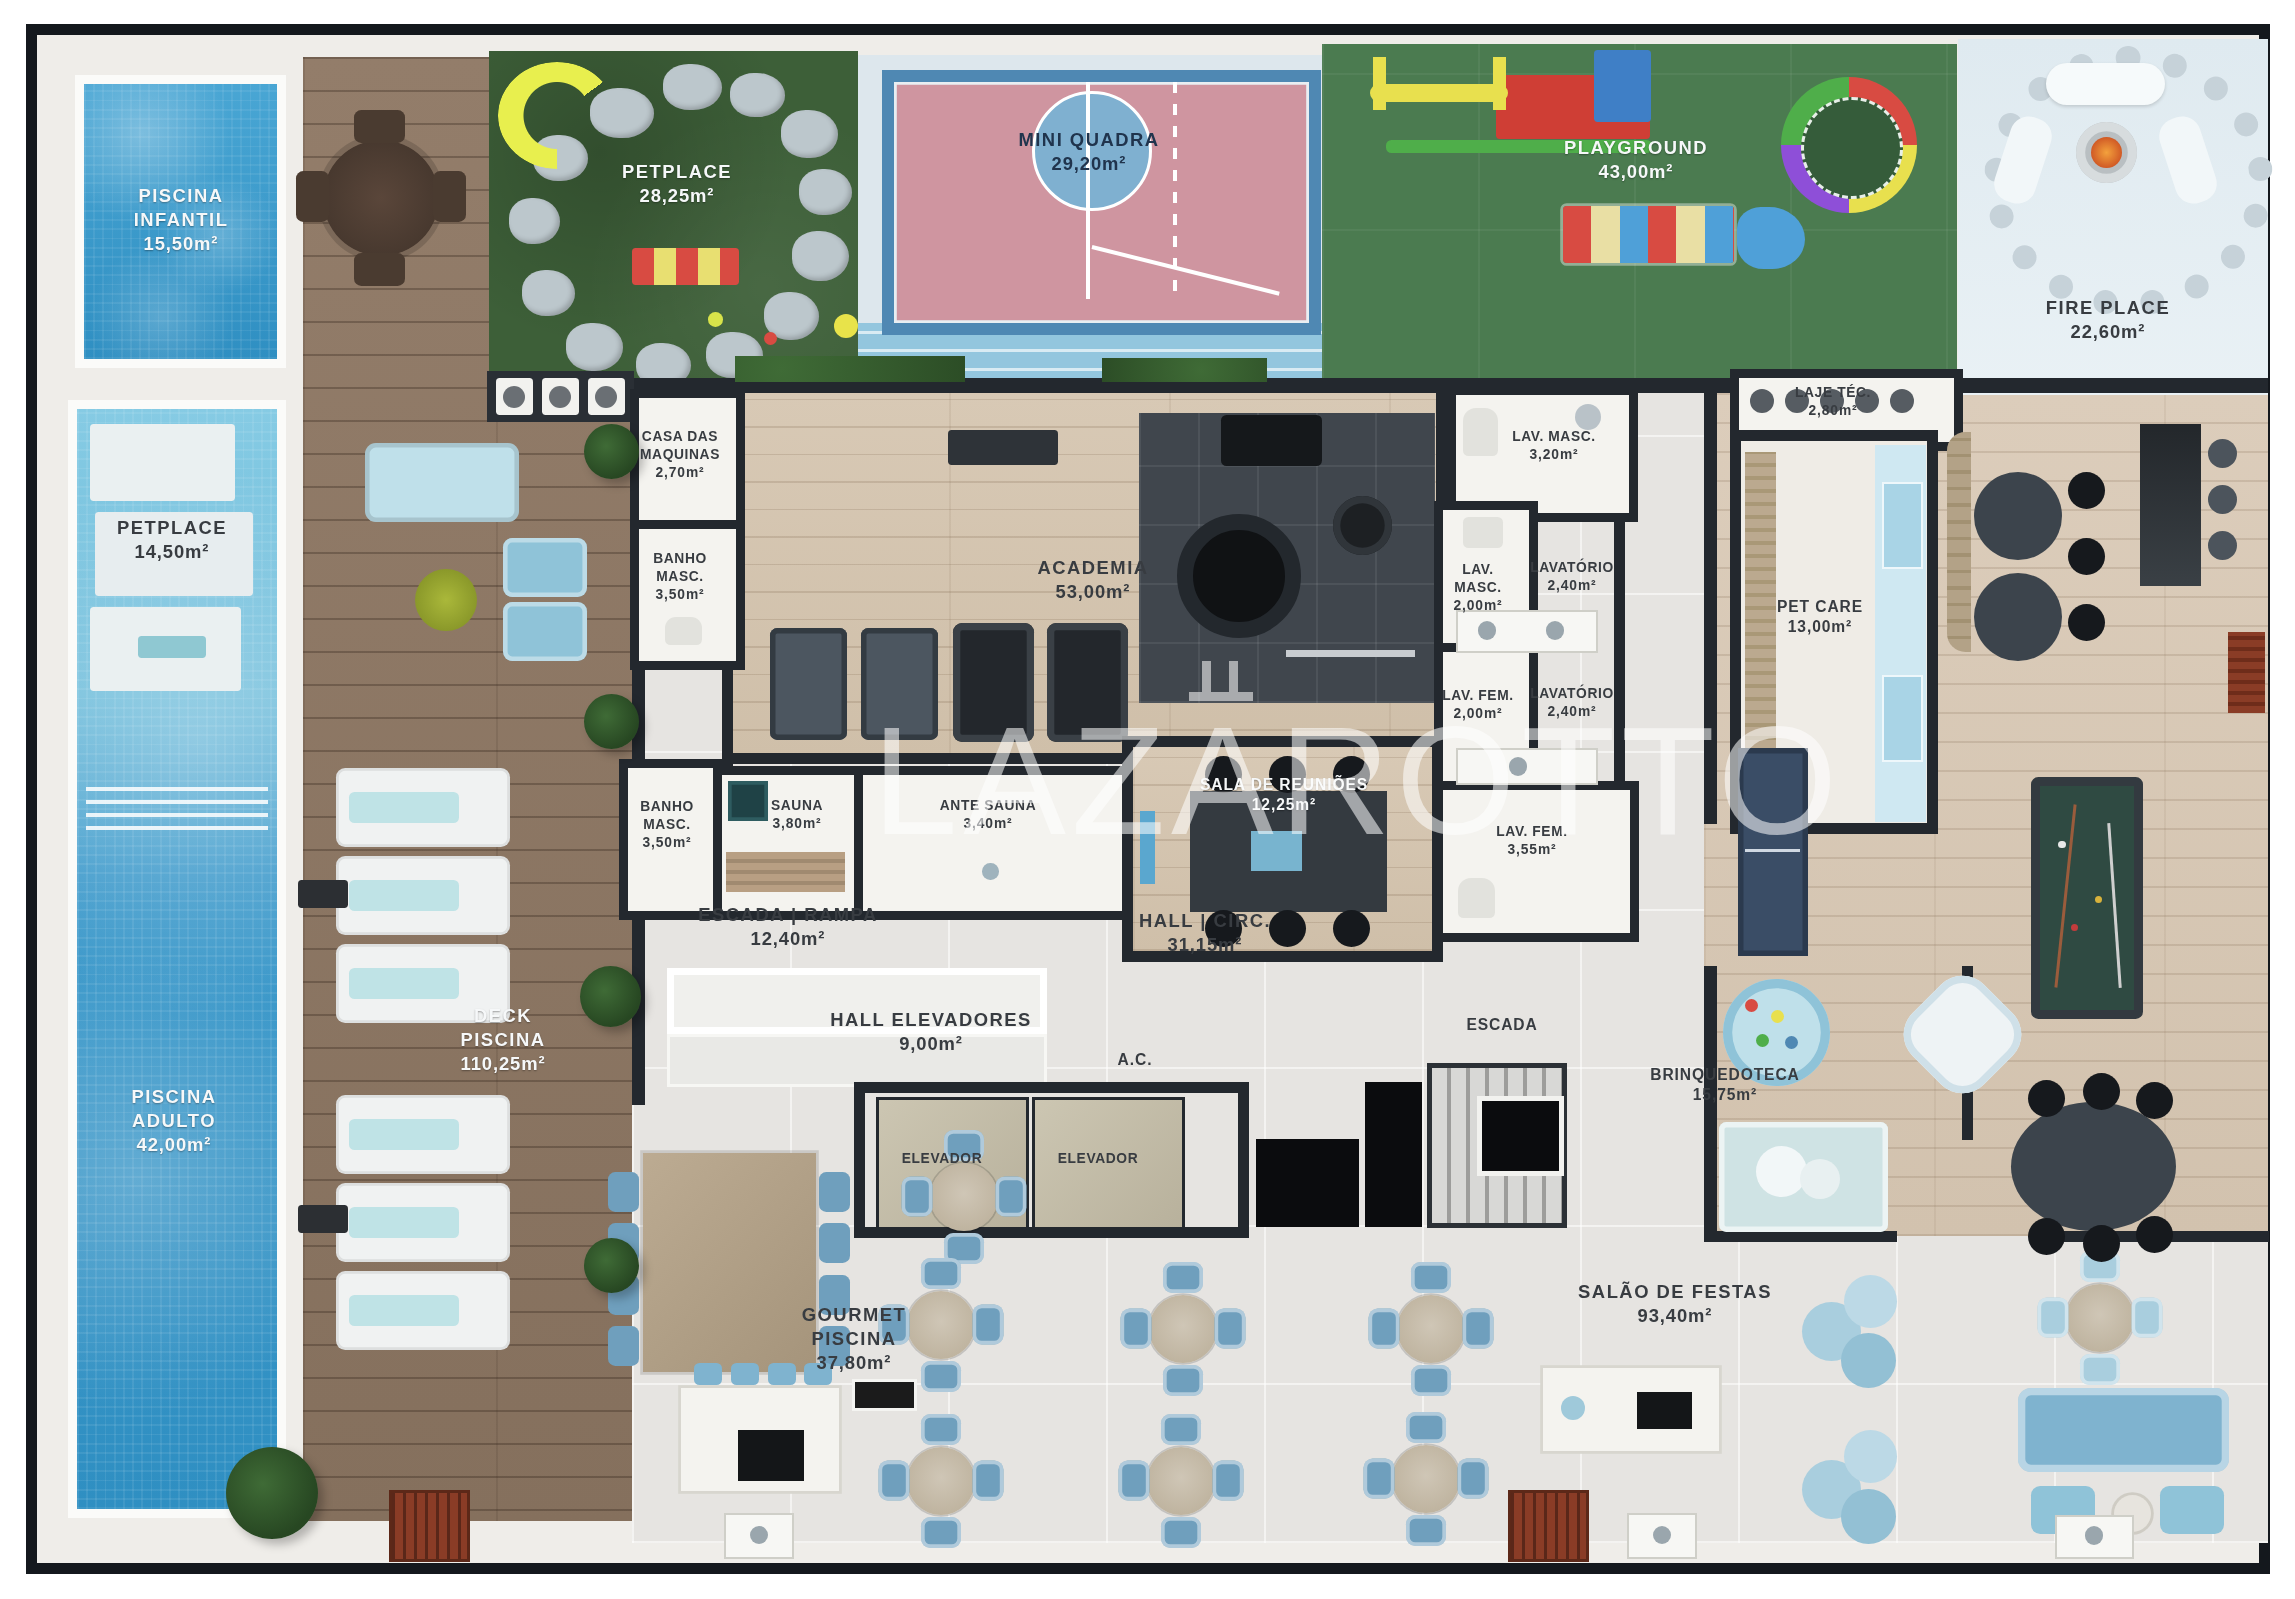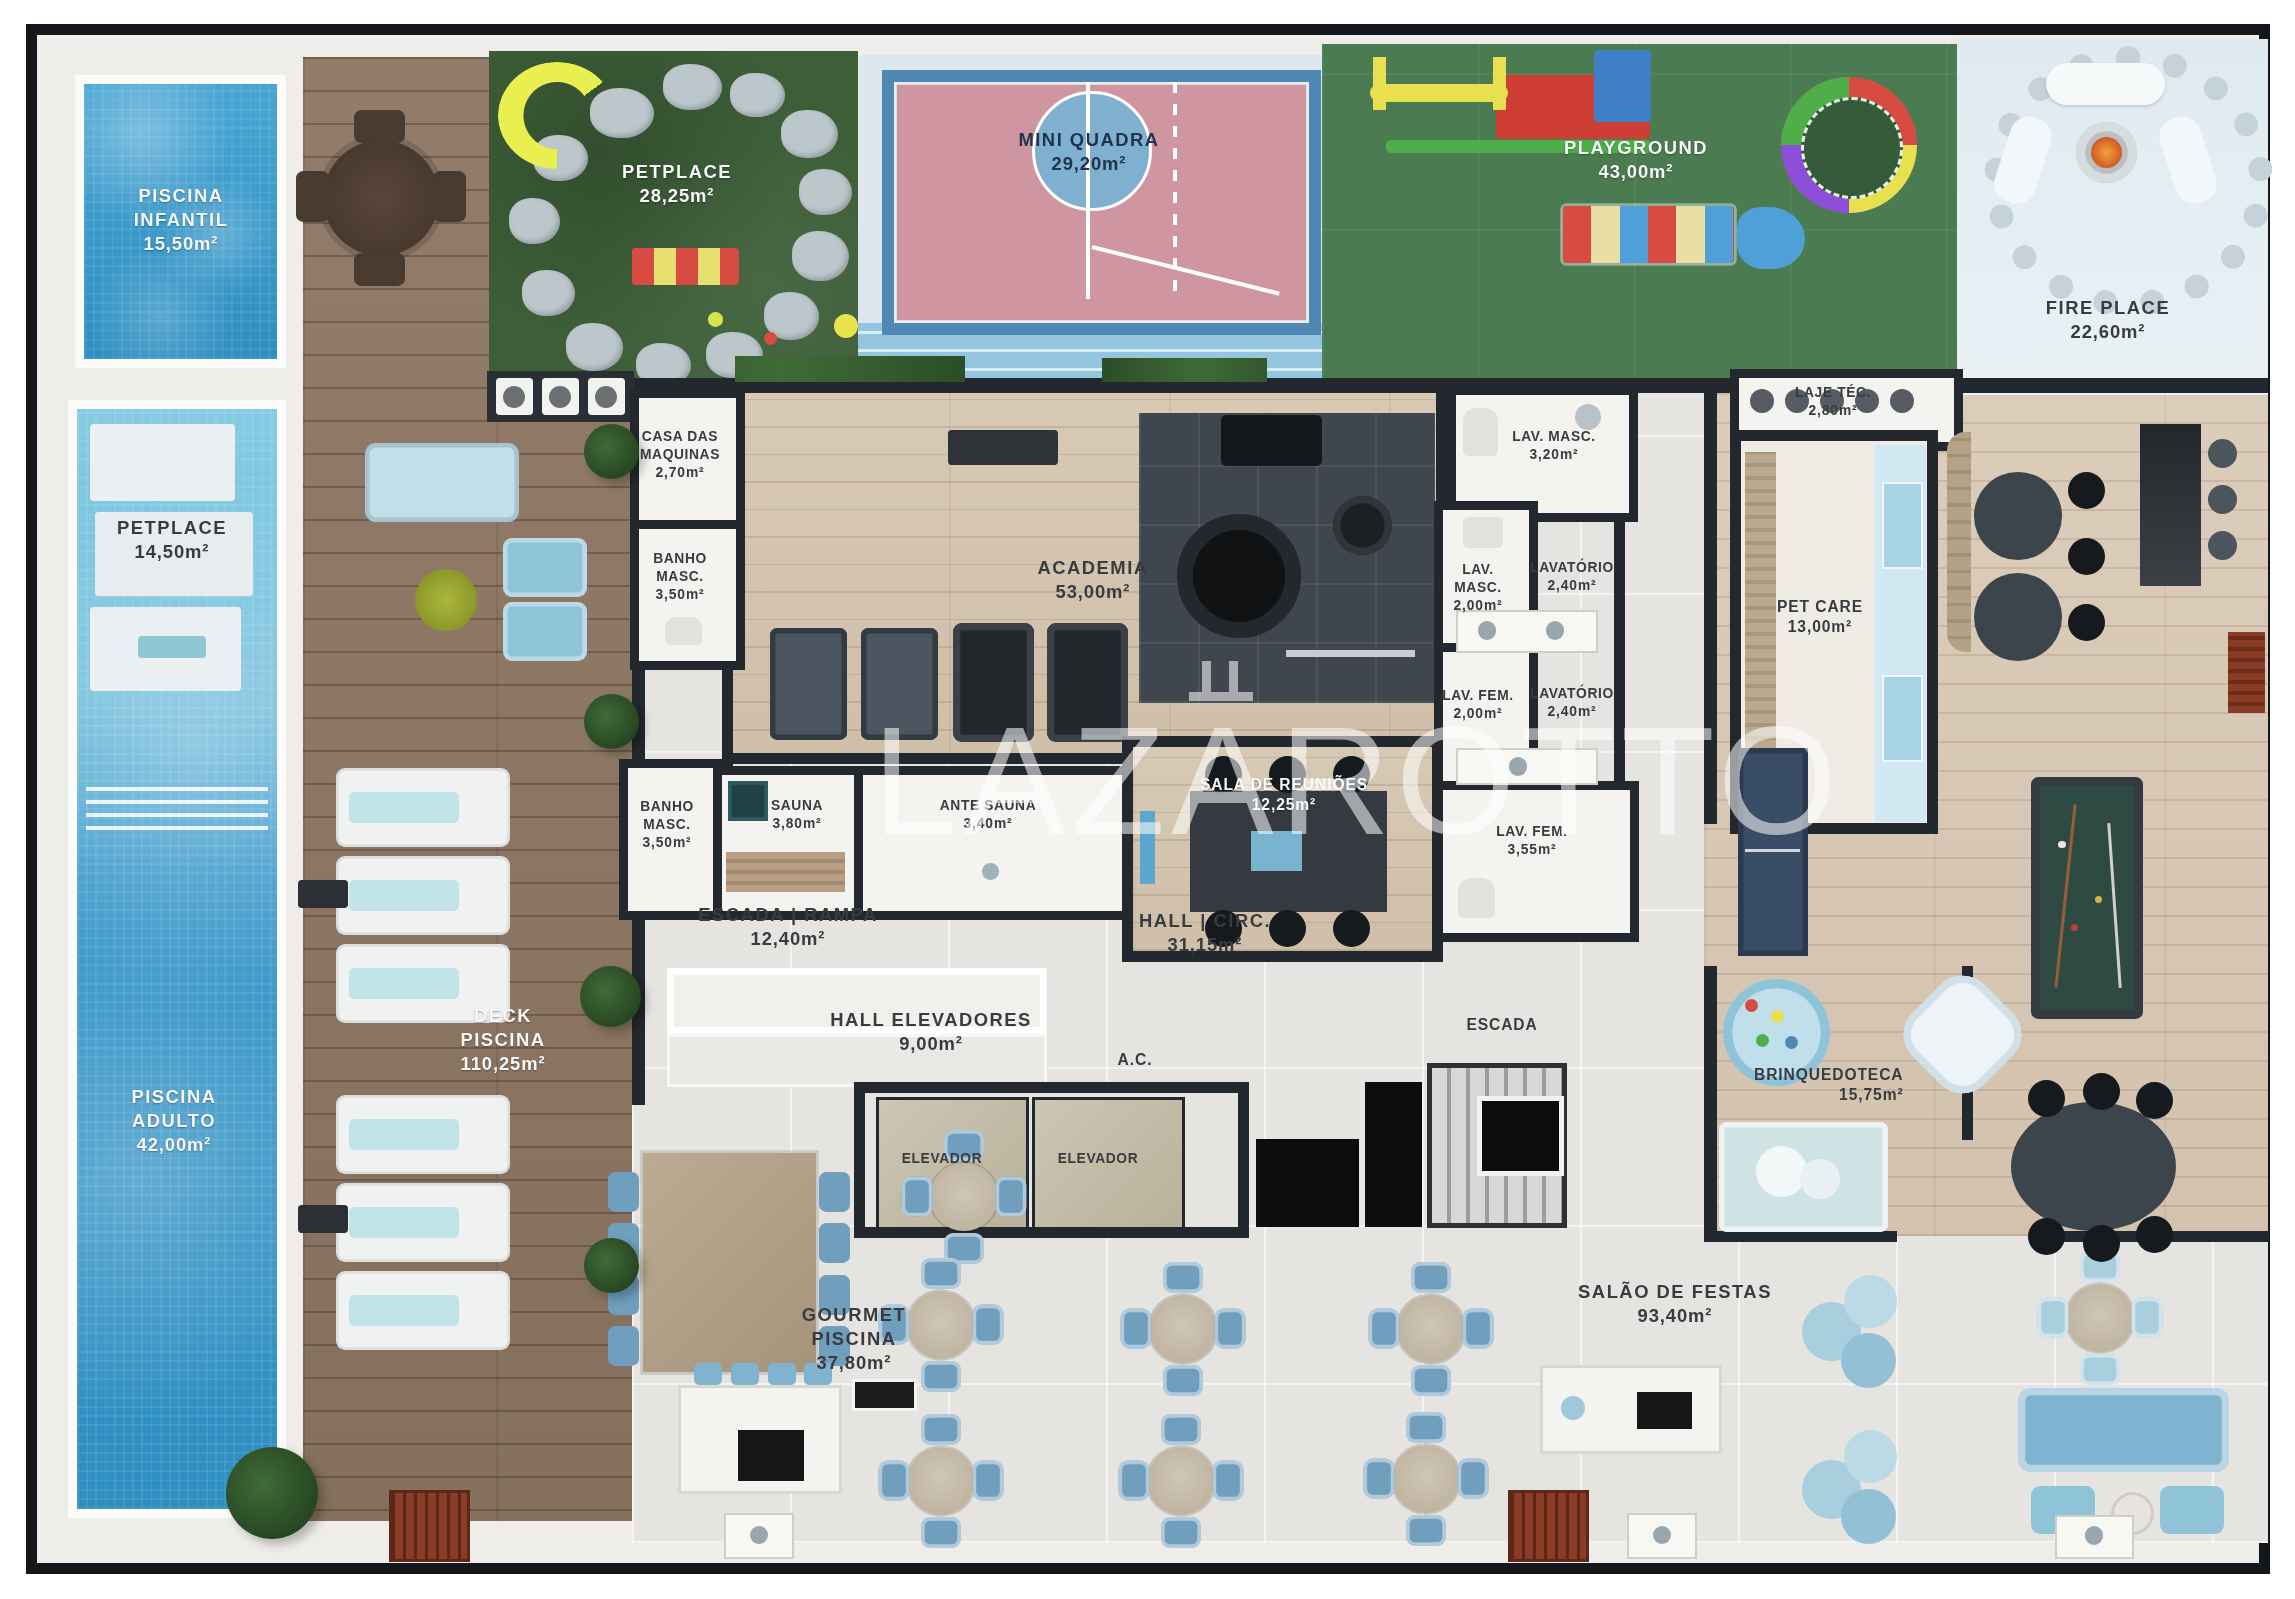--- a/index.html
+++ b/index.html
@@ -417,21 +417,21 @@
     <div class="abs" style="left:7.3px;top:101px;width:55px;height:2.8px;background:#cfd8e2;"></div>
   </div>
   <div class="abs" style="left:2031px;top:777px;width:112px;height:242px;background:#2f4a42;border:9.2px solid #333a40;box-sizing:border-box;border-radius:7.3px;z-index:12;">
     <div class="dot" style="left:18.4px;top:55px;width:7.3px;height:7.3px;background:#e8e8e8;"></div>
     <div class="dot" style="left:55px;top:110px;width:7.3px;height:7.3px;background:#d8b23c;"></div>
     <div class="dot" style="left:31px;top:138px;width:7.3px;height:7.3px;background:#c23c3c;"></div>
     <div class="abs" style="left:24px;top:18.4px;width:2.8px;height:184px;background:#9a5c3c;transform:rotate(6deg);"></div>
     <div class="abs" style="left:73px;top:37px;width:2.8px;height:165px;background:#cfcfcf;transform:rotate(-4deg);"></div>
   </div>
 
-  <div class="lbl sm" style="left:1784px;top:1085px;width:239px;text-align:right;">
+  <div class="lbl sm" style="left:1725px;top:1085px;width:239px;">
     <span>BRINQUEDOTECA</span>
       <span class="area">15,75m²</span>
   </div>
   <div class="abs" style="left:1723px;top:979px;width:107px;height:107px;border-radius:50%;background:#bfe0ea;box-shadow:inset 0 0 0 9.2px #8fc3d8;z-index:12;">
     <div class="dot" style="left:22px;top:20px;width:13px;height:13px;background:#d84b42;"></div>
     <div class="dot" style="left:48px;top:31px;width:13px;height:13px;background:#e8e04e;"></div>
     <div class="dot" style="left:33px;top:55px;width:13px;height:13px;background:#4fae4a;"></div>
     <div class="dot" style="left:62px;top:57px;width:13px;height:13px;background:#4f88b3;"></div>
   </div>
   <div class="abs" style="left:1912px;top:984px;width:101px;height:101px;background:#eef3f5;border-radius:30% 30% 30% 30%;transform:rotate(45deg);box-shadow:inset 0 0 0 7.3px #cfe0e8;z-index:12;"></div>

